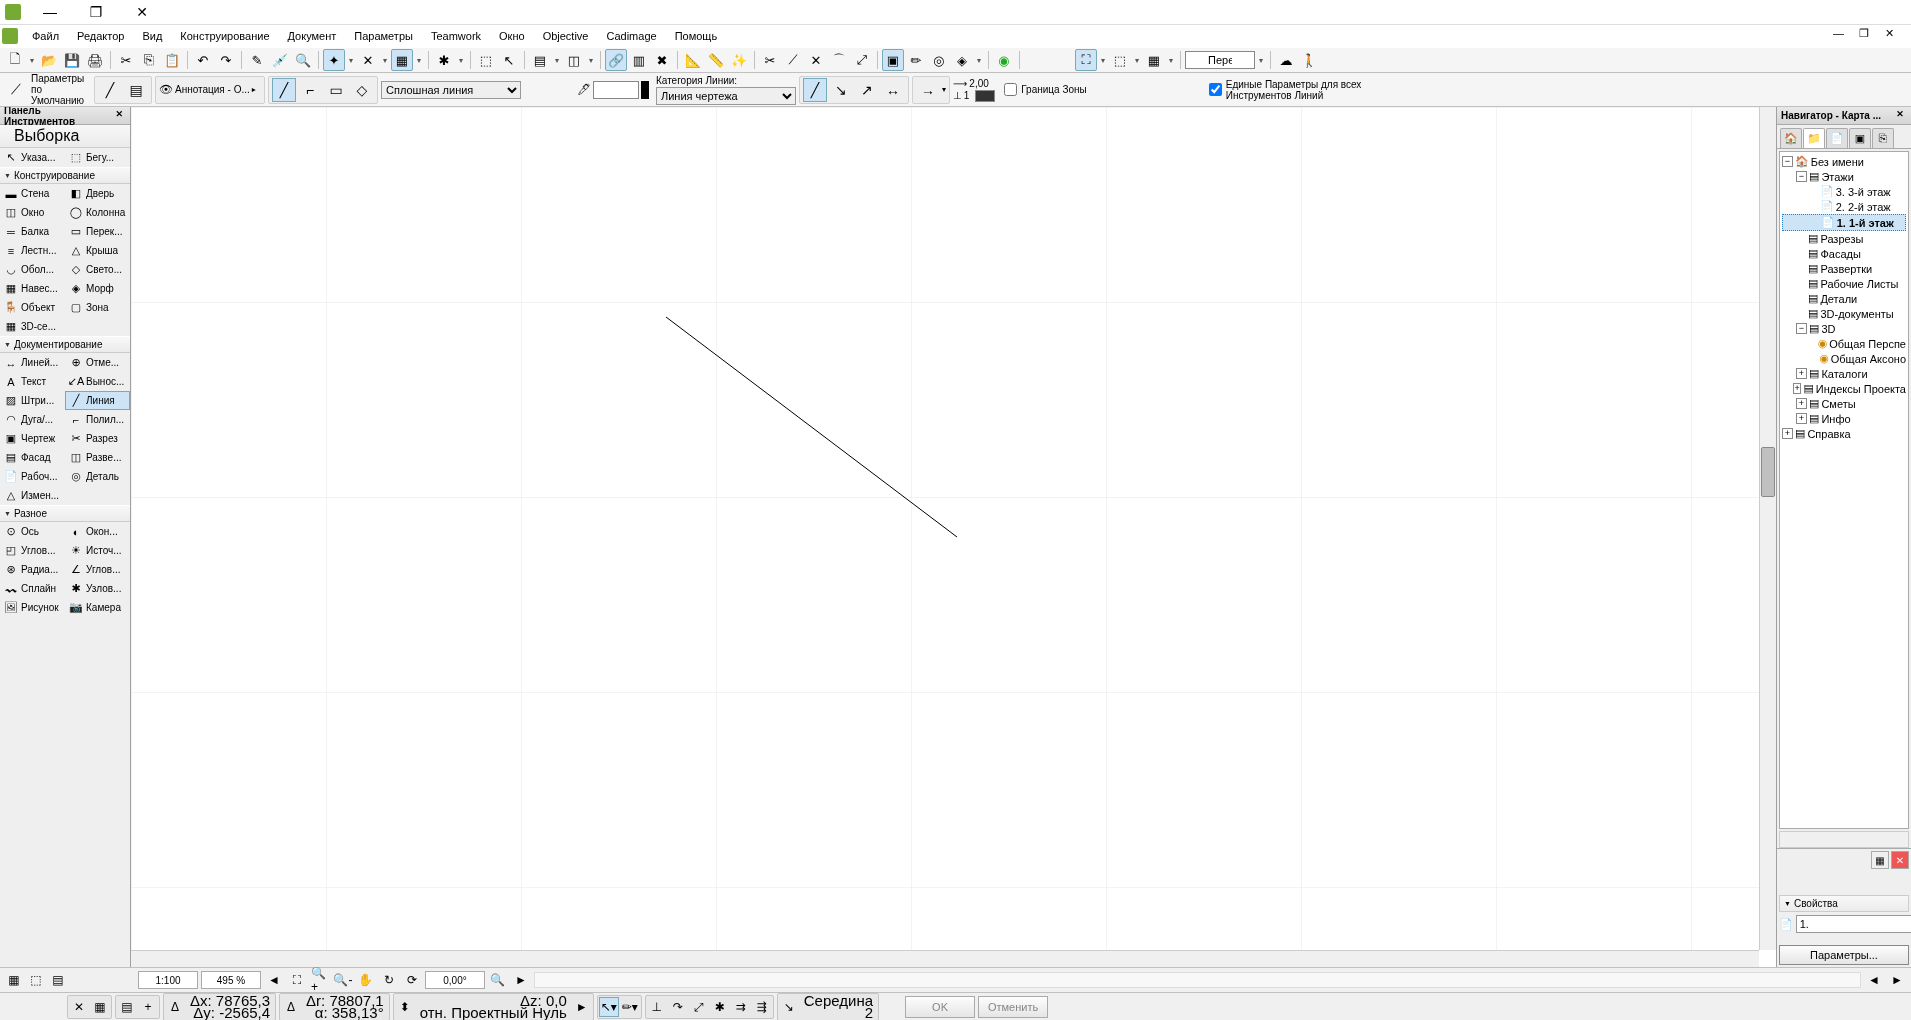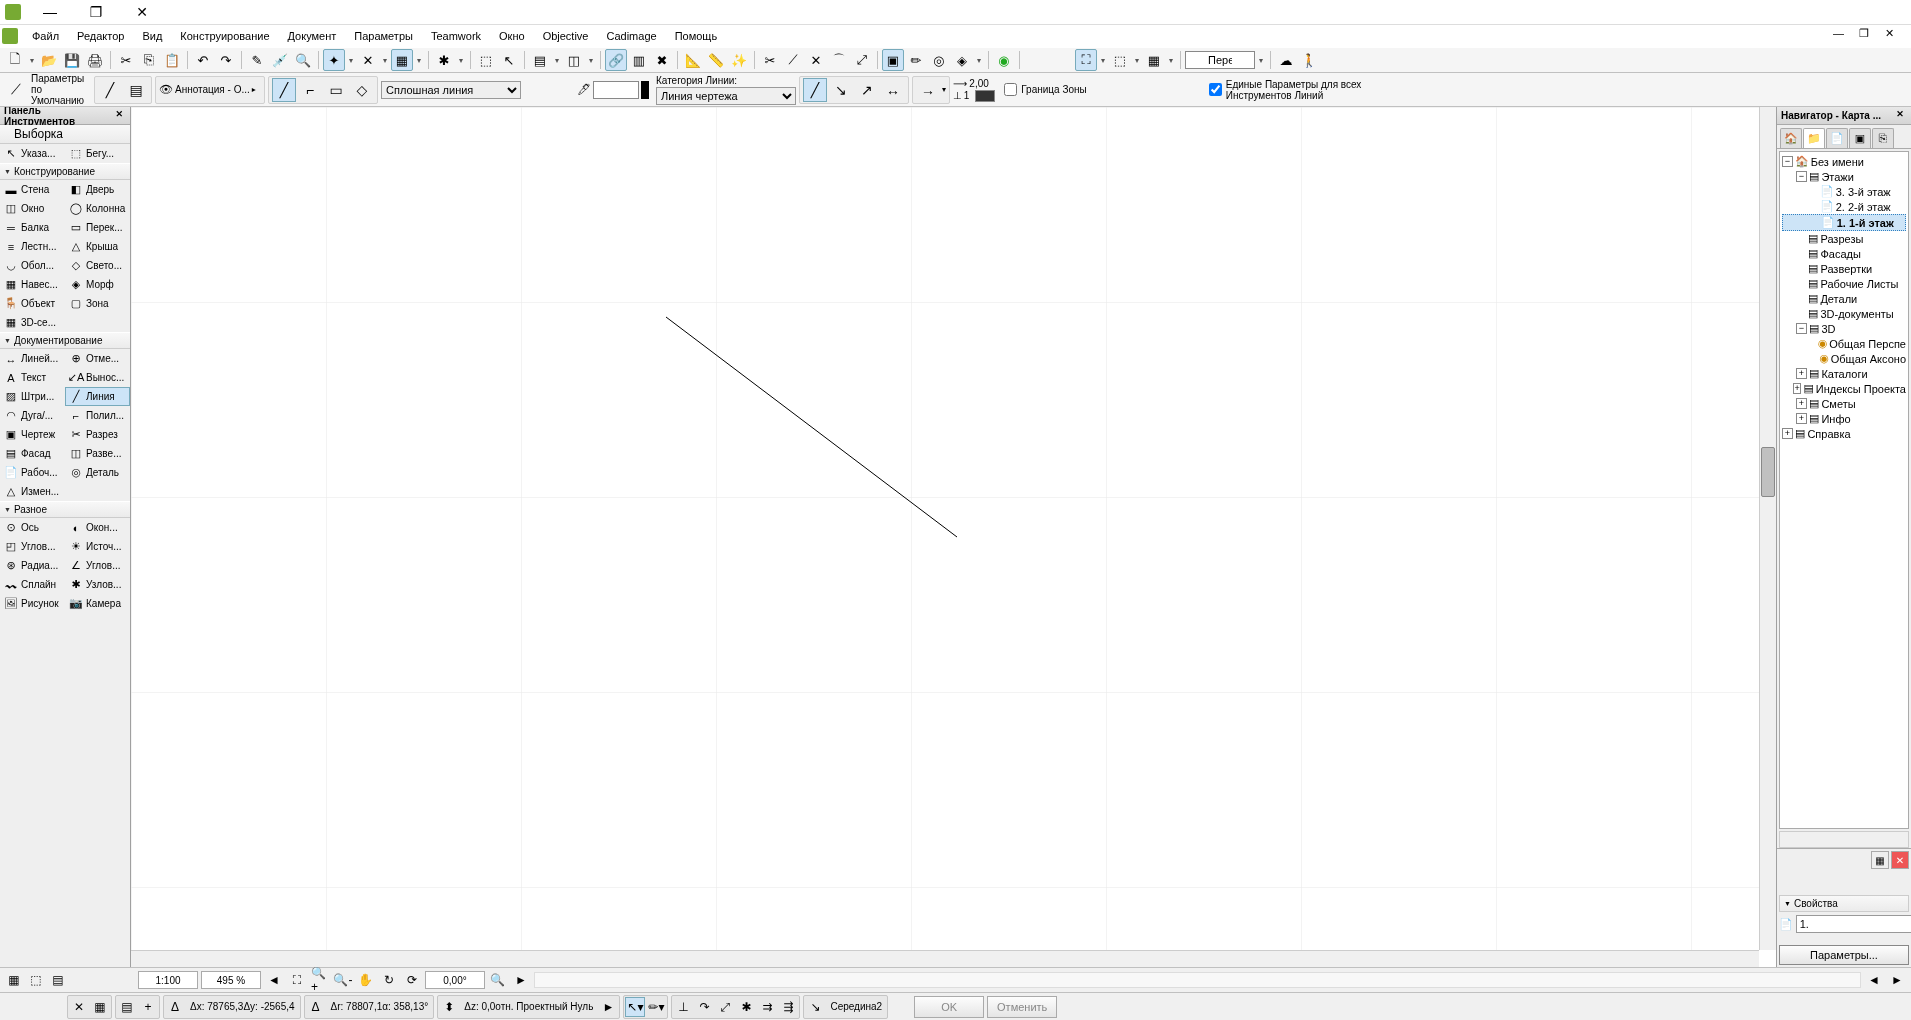--- a/index.html
+++ b/index.html
@@ -66,21 +66,21 @@
 .props-header::before { content:"▼"; font-size:7px; }
 .props-row { display:flex; align-items:center; gap:3px; margin-top:3px; }
 .props-input { flex:1; border:1px solid #999; height:18px; font-size:11px; padding:0 3px; }
 .props-btn { width:100%; margin-top:12px; height:20px; border:1px solid #888; background:linear-gradient(#fdfdfd,#e5e5e5); cursor:pointer; font-size:11px; }
 
 .statusbar1 { height:25px; background:#f0f0f0; border-top:1px solid #c0c0c0; display:flex; align-items:center; padding:0 4px; gap:3px; }
 .statusbar2 { height:28px; background:#f0f0f0; border-top:1px solid #c0c0c0; display:flex; align-items:center; padding:0 4px; gap:3px; }
 .sb-field { border:1px solid #aaa; padding:1px 6px; background:#fff; height:18px; display:flex; align-items:center; font-size:10px; }
 .sb-btn { width:20px; height:20px; display:flex; align-items:center; justify-content:center; cursor:pointer; border:1px solid transparent; font-size:12px; }
 .sb-group { display:flex; align-items:center; border:1px solid #c5c5c5; padding:1px; gap:1px; border-radius:2px; background:#e8e8e8;}
-.coord-group { display:flex; flex-direction:row; font-size:10px; line-height:12px; padding:0 4px;text-align:right; }
+.coord-group { display:flex; flex-direction:column; font-size:15px; line-height:12px; padding:0 4px;text-align:right; }
 .ok-btn, .cancel-btn { width:70px; height:22px; border:1px solid #aaa; background:linear-gradient(#fdfdfd,#e5e5e5); font-size:11px; color:#888; cursor:pointer; }
 .tb-checkbox { display:flex; align-items:center; gap:4px; font-size:10px; margin-left:6px; }
 .tb-checkbox input { margin:0; }
 svg { display:block; }
 </style>
 </head>
 <body>
 
 <div class="titlebar">
   <div class="app-icon"></div>
@@ -249,21 +249,21 @@
 </div>
 
 <div class="main-area">
 
   <div class="toolbox">
     <div class="toolbox-header">
       <span>Панель Инструментов</span>
       <span class="tb-close">✕</span>
     </div>
     <div class="toolbox-body">
-      <div class="" style="padding: 2px 4px 2px 14px; font-size: 12px; background: linear-gradient(rgb(248, 248, 248), rgb(235, 235, 235)); border-bottom: 1px solid rgb(204, 204, 204);"><span>Выборка</span></div>
+      <div class="" style="padding: 2px 4px 2px 14px; font-size: 16px; background: linear-gradient(rgb(248, 248, 248), rgb(235, 235, 235)); border-bottom: 1px solid rgb(204, 204, 204);"><span>Выборка</span></div>
       <div class="tb-grid" id="grid-select">
           <div class="tb-cell">
             <span class="tool-icon">↖</span>
             <span>Указа...</span>
           </div>
           <div class="tb-cell">
             <span class="tool-icon">⬚</span>
             <span>Бегу...</span>
           </div>
         </div>

